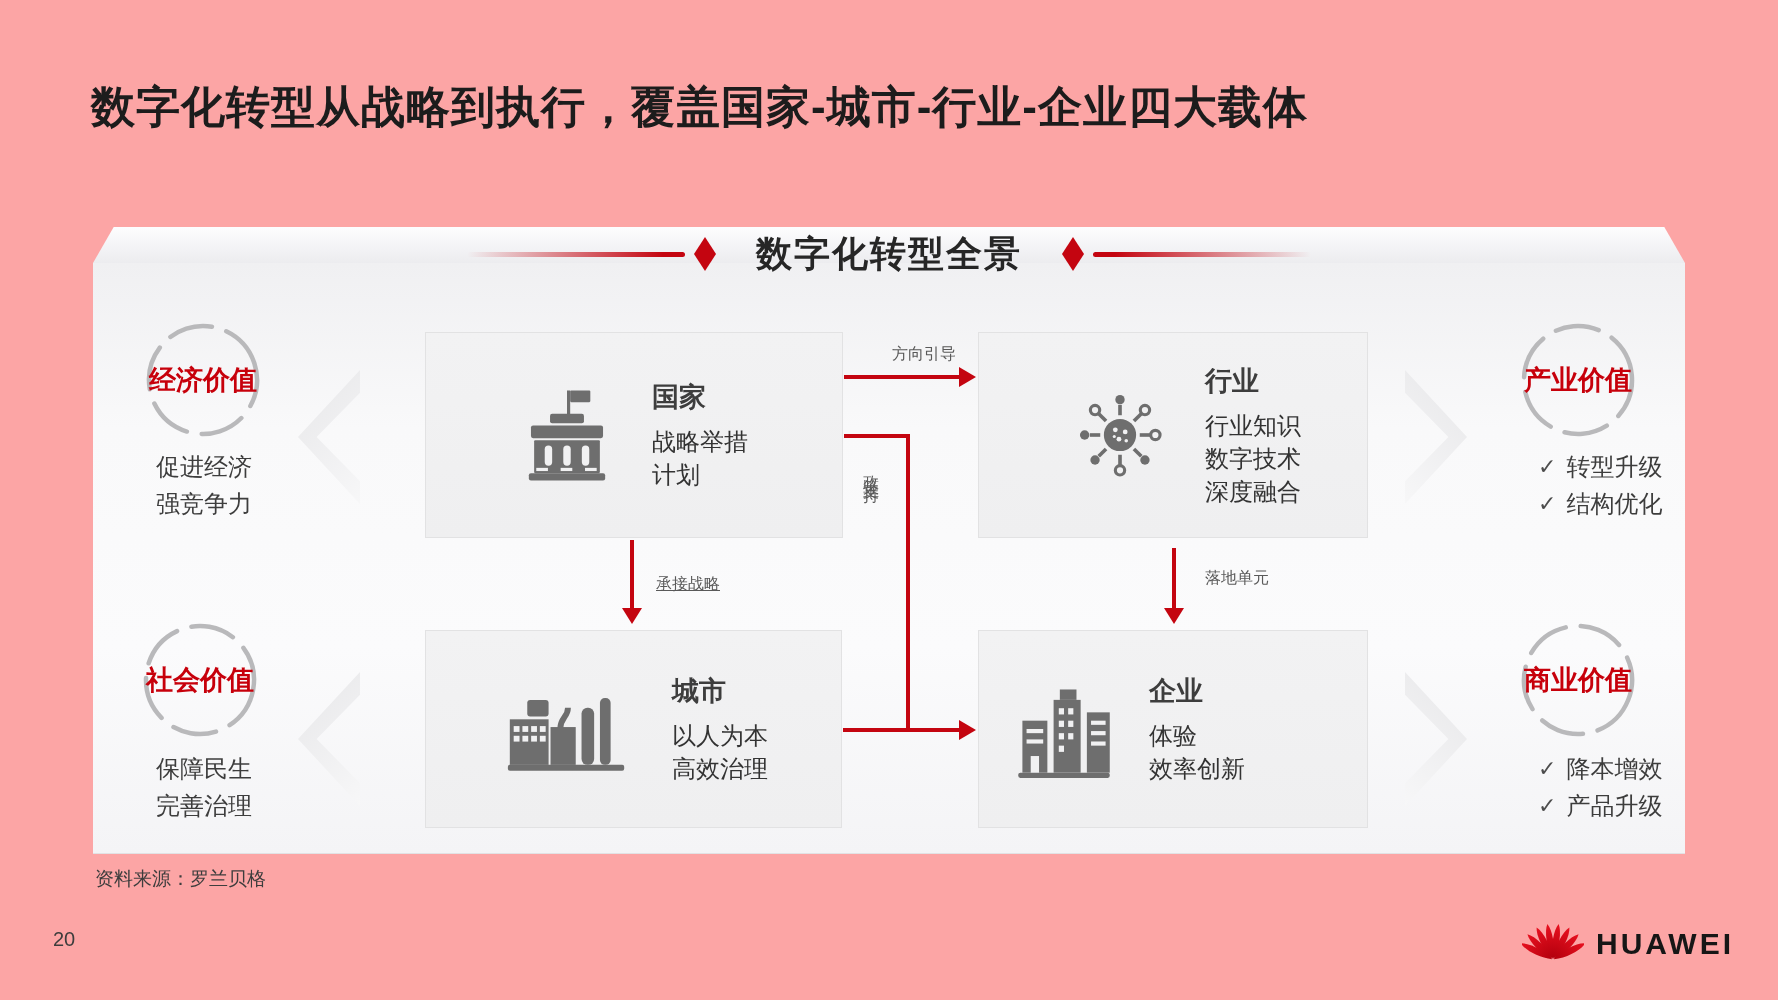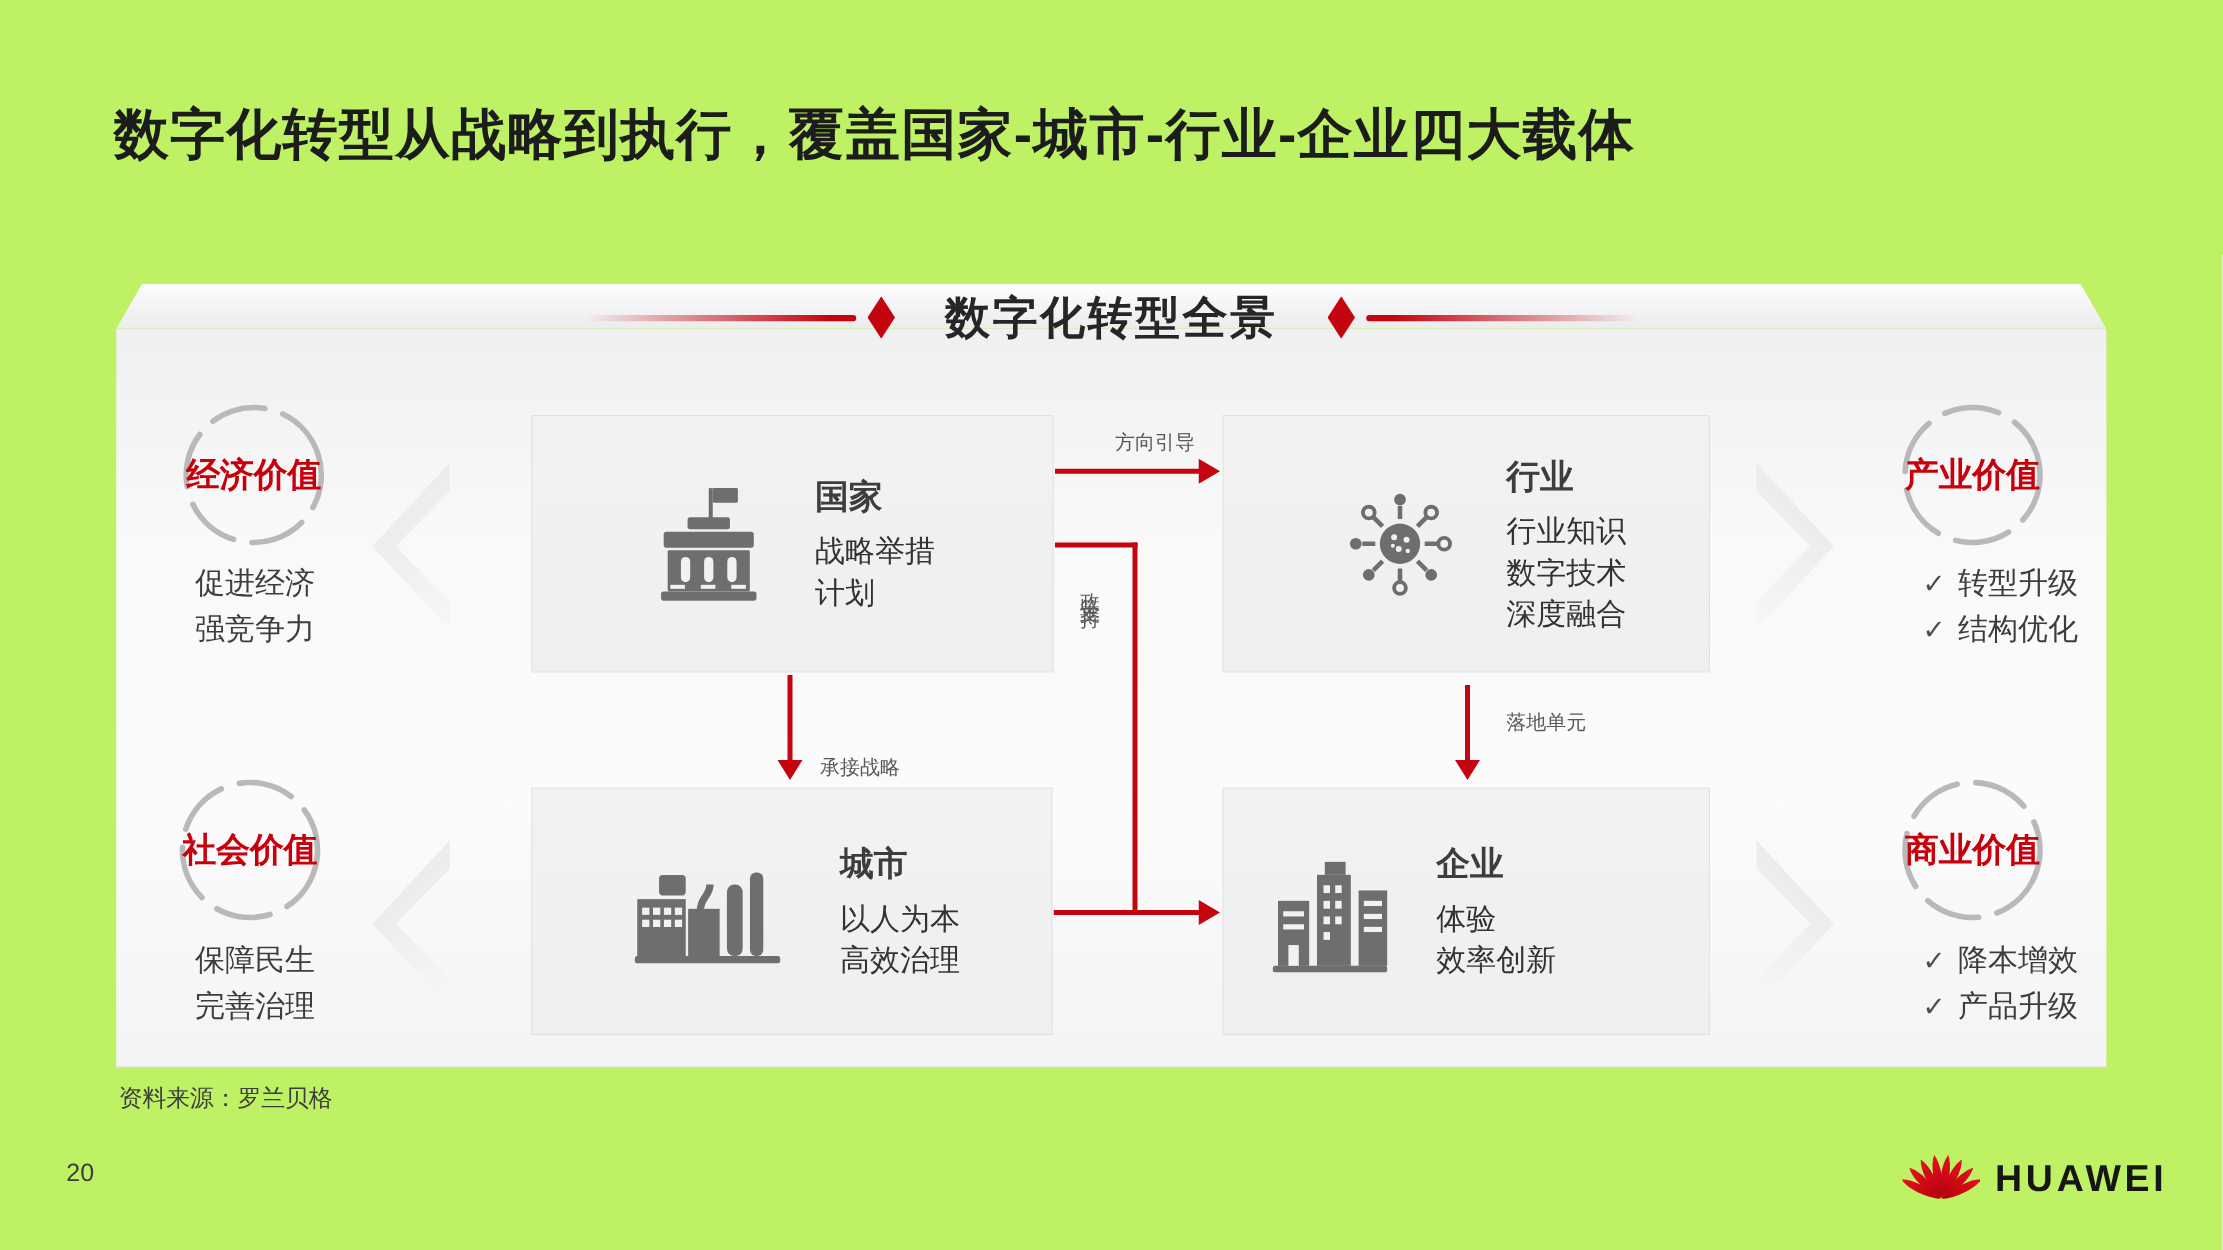--- a/index.html
+++ b/index.html
@@ -1,16 +1,16 @@
 <!DOCTYPE html>
 <html><head>
 <meta charset="utf-8">
 <style>
   html,body{margin:0;padding:0;background:#fff;}
-  #slide{position:relative;width:1778px;height:1000px;background:#bef264;overflow:hidden;
+  #slide{position:relative;width:1778px;height:1000px;background:#fca5a5;overflow:hidden;
          font-family:"Liberation Sans", sans-serif;color:#333;}
   .abs{position:absolute;}
 
   
   .slide-title{left:91px;top:78px;font-size:44px;font-weight:700;color:#1c1c1c;letter-spacing:1px;}
 
   
   .panel-bevel{left:93px;top:227px;width:1592px;height:36px;
     background:linear-gradient(180deg,#fdfdfe 0%,#ececef 100%);
     clip-path:polygon(1.3% 0,98.7% 0,100% 100%,0 100%);}
@@ -223,21 +223,21 @@
 
   <div class="abs h-line red" style="left:844px;top:434px;width:66px;"></div>
   <div class="abs v-line red" style="left:906px;top:434px;height:298px;"></div>
   <div class="abs flow-label vert" style="left:860px;top:462px;height:160px;">政策支持</div>
 
   <div class="abs h-line red" style="left:843px;top:728px;width:118px;"></div>
   <div class="abs head-right" style="left:959px;top:720px;"></div>
 
   <div class="abs v-line red" style="left:630px;top:540px;height:70px;"></div>
   <div class="abs head-down" style="left:622px;top:608px;"></div>
-  <div class="abs flow-label" style="left:656px;top:604px;">承接战略</div>
+  <div class="abs flow-label" style="left:656px;top:574px;text-decoration:underline;">承接战略</div>
 
   <div class="abs v-line red" style="left:1172px;top:548px;height:62px;"></div>
   <div class="abs head-down" style="left:1164px;top:608px;"></div>
   <div class="abs flow-label" style="left:1205px;top:568px;">落地单元</div>
 
   <div class="abs chev left" style="left:298px;top:370px;"></div>
   <div class="abs chev left" style="left:298px;top:672px;"></div>
   <div class="abs chev right" style="left:1405px;top:370px;"></div>
   <div class="abs chev right" style="left:1405px;top:672px;"></div>
 

